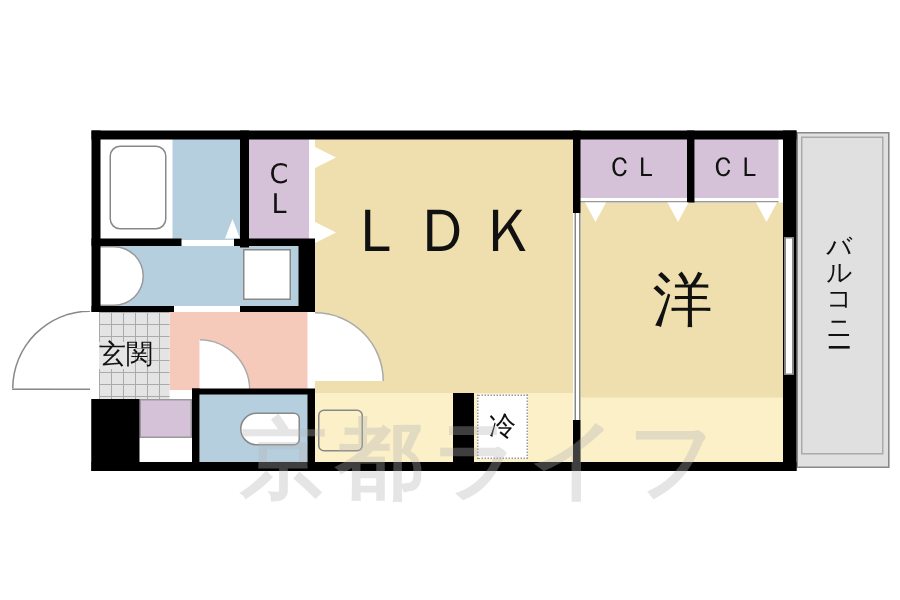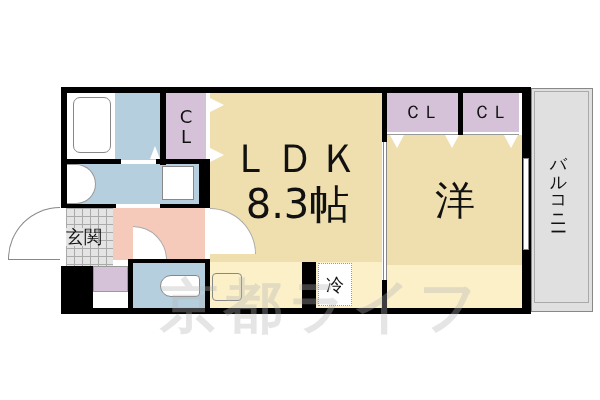--- a/index.html
+++ b/index.html
@@ -89,18 +89,17 @@
 
   <div class="tri" style="left:210px;top:98px;border-top:7px solid transparent;border-bottom:7px solid transparent;border-left:14px solid #fff;"></div>
   <div class="tri" style="left:210px;top:148px;border-top:7px solid transparent;border-bottom:7px solid transparent;border-left:14px solid #fff;"></div>
   <div class="tri" style="left:390px;top:135px;border-left:7px solid transparent;border-right:7px solid transparent;border-top:13px solid #fff;"></div>
   <div class="tri" style="left:445px;top:135px;border-left:7px solid transparent;border-right:7px solid transparent;border-top:13px solid #fff;"></div>
   <div class="tri" style="left:504px;top:135px;border-left:7px solid transparent;border-right:7px solid transparent;border-top:13px solid #fff;"></div>
   <div class="tri" style="left:150px;top:146px;border-left:5px solid transparent;border-right:5px solid transparent;border-bottom:13px solid #fff;"></div>
 
   <div class="abs" style="left:210px;top:208px;width:46px;height:46px;background:#fff;border-top-right-radius:46px;border:1px solid #aaa;border-left:none;border-bottom:none;"></div>
 
-  <div class="room-label big" style="left:215px;top:138px;width:165px;letter-spacing:4px;">ＬＤＫ</div>
-  <div class="room-label big" style="left:215px;top:184px;width:165px;">8.3帖</div>
+  <div class="room-label big" style="left:215px;top:138px;width:165px;letter-spacing:4px;font-family:Liberation Mono, monospace;">ＬＤＫ</div>
   <div class="room-label big" style="left:400px;top:180px;width:110px;">洋</div>
 
   <div class="watermark" style="left:160px;top:268px;">京都ライフ</div>
 </div>
 
 </body></html>

